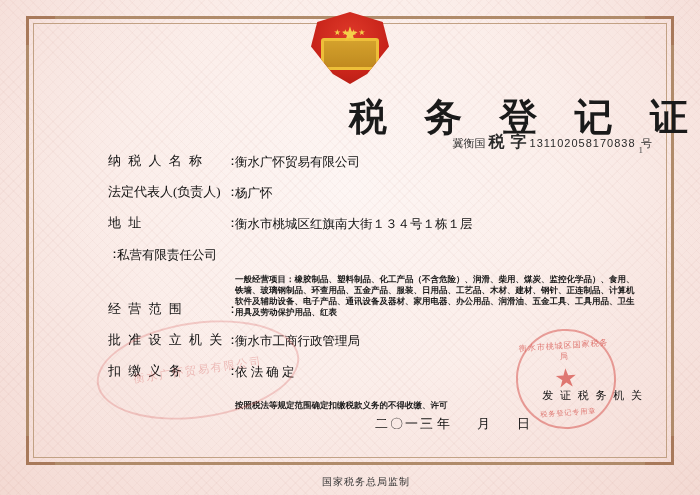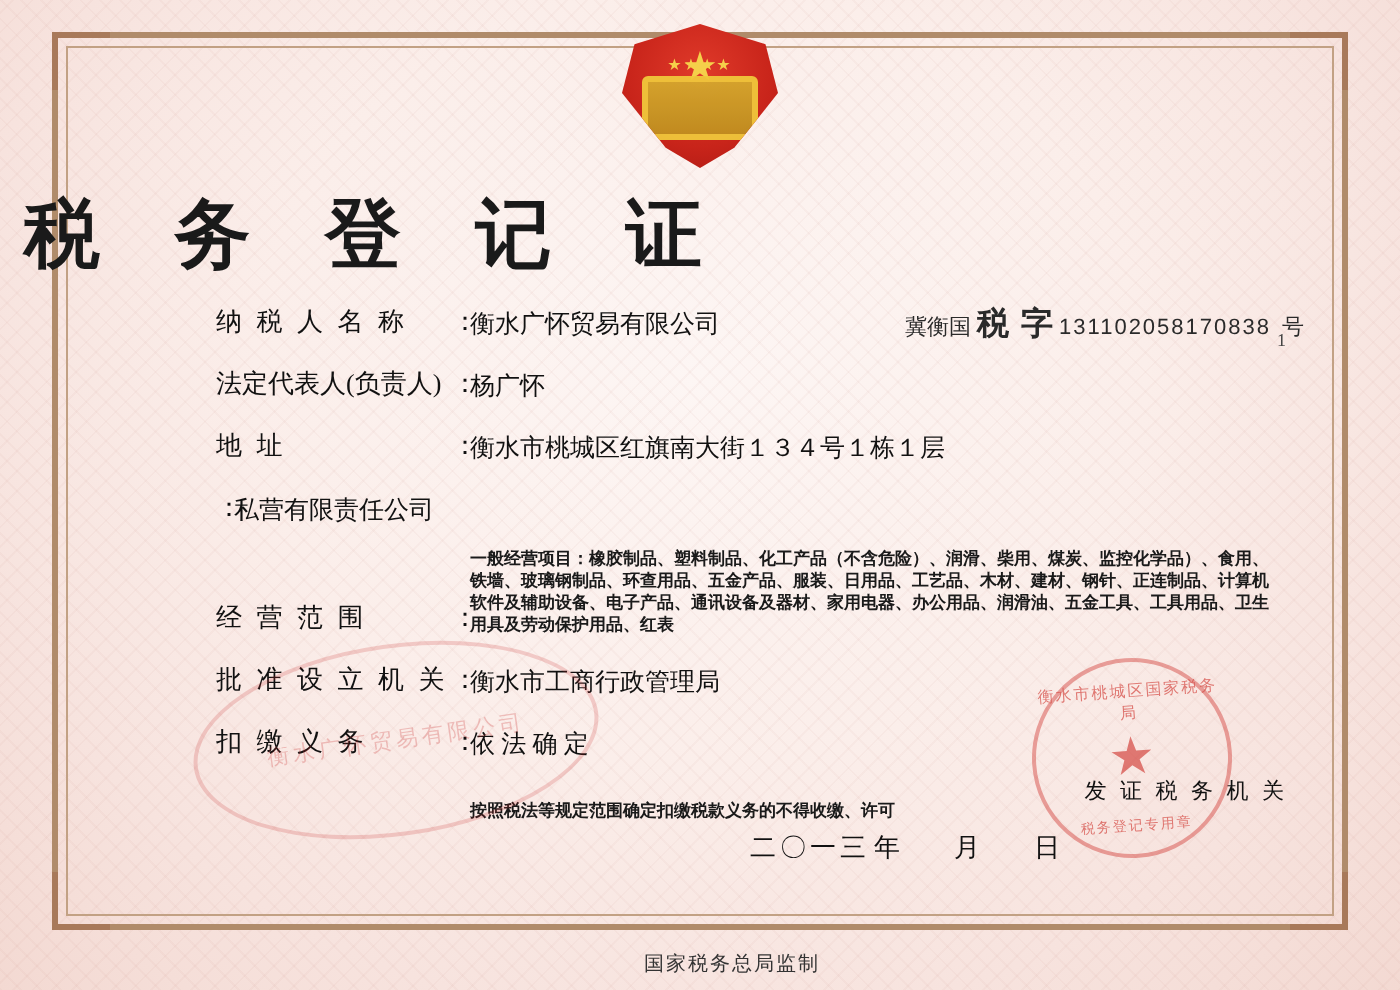--- a/index.html
+++ b/index.html
@@ -63,29 +63,29 @@
     position:absolute;left:50%;top:30%;transform:translate(-50%,-50%);
     color:#f5d04a;font-size:20px;line-height:20px;
   }
   .emblem .ministars{
     position:absolute;left:50%;top:22%;transform:translateX(-50%);
     color:#f5d04a;font-size:8px;letter-spacing:1px;
   }
 
   .title{
     position:absolute;left:0;right:0;top:92px;
-    text-align:left;
+    text-align:right;
     font-family:"DejaVu Serif", serif;
     font-size:38px;font-weight:700;letter-spacing:12px;
     color:#1a1a1a;
     text-indent:12px;
   }
 
   .serial{
-    position:absolute;right:48px;top:152px;
+    position:absolute;right:48px;top:132px;
     font-size:11px;color:#2a2a2a;white-space:nowrap;
   }
   .serial .tax-char{
     font-size:16px;font-weight:700;margin:0 3px;
   }
   .serial .num{
     letter-spacing:1px;font-family:"Liberation Sans", sans-serif;font-size:11px;
   }
   .serial .sub{
     position:absolute;right:9px;top:13px;font-size:9px;color:#444;

